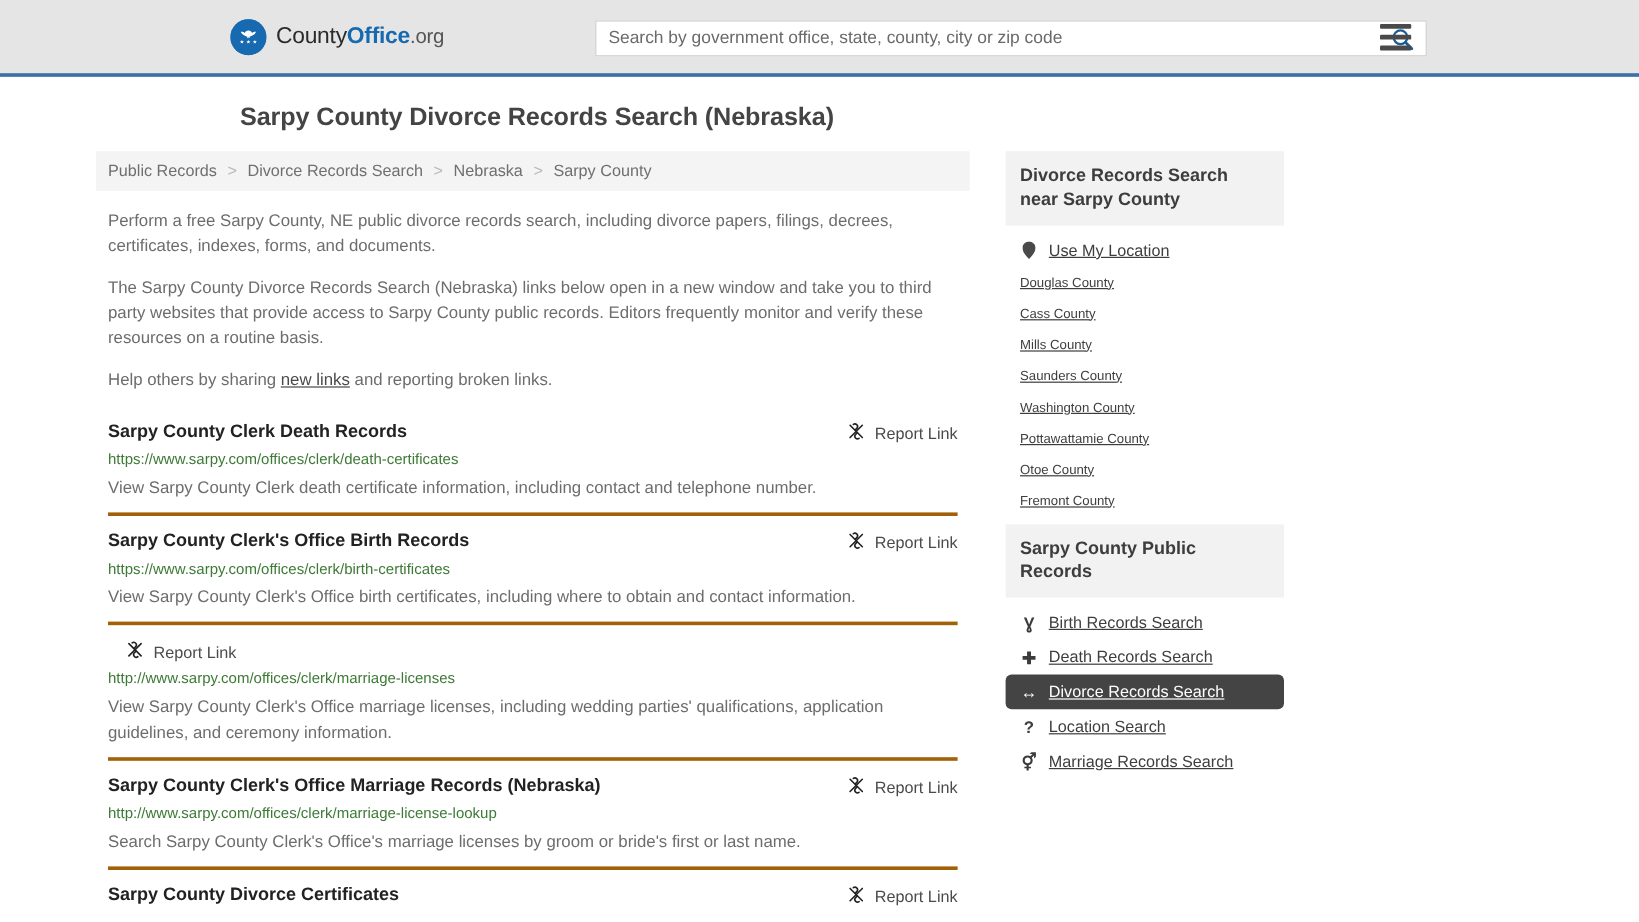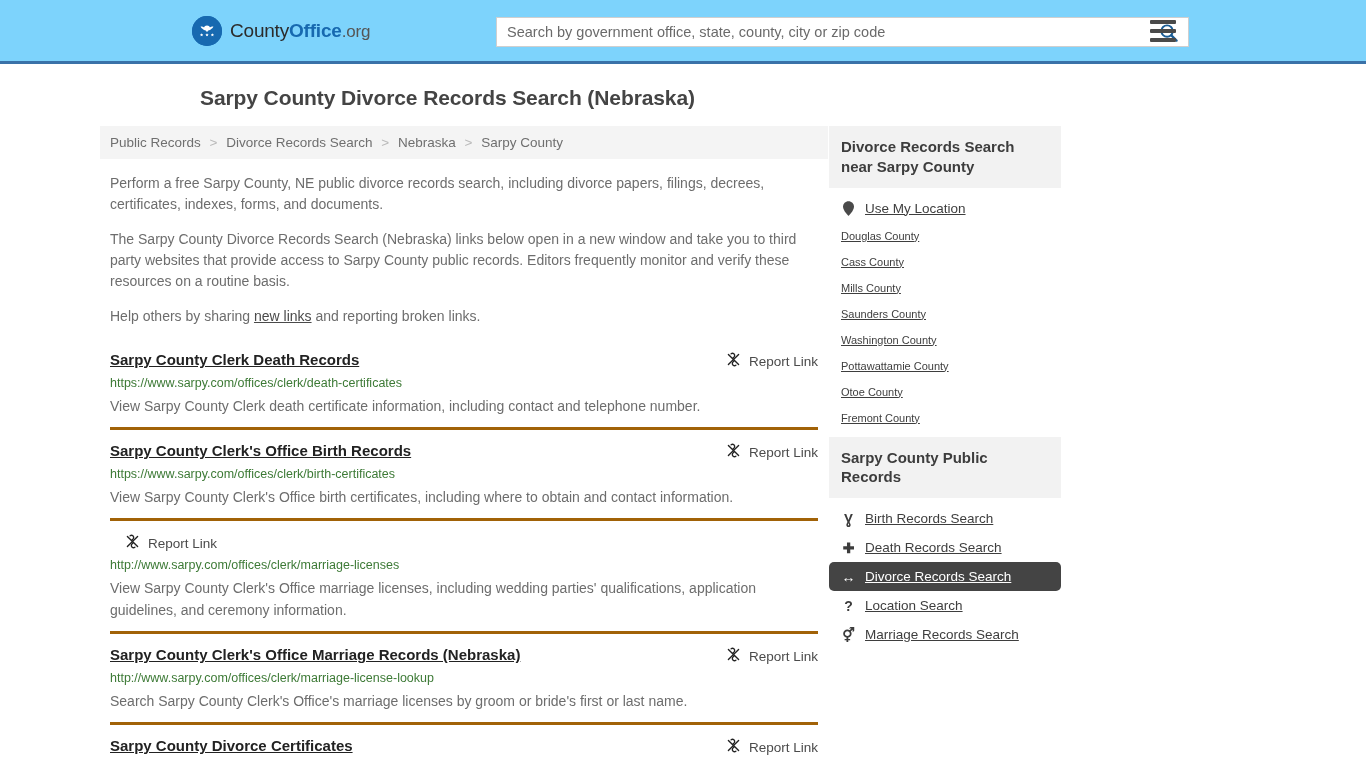--- a/index.html
+++ b/index.html
@@ -7,21 +7,21 @@
     margin: 0; padding: 0;
     width: 1366px; height: 768px;
     overflow: hidden;
     background: #ffffff;
     font-family: "Liberation Sans", sans-serif;
   }
 
   
   .header {
     height: 64px;
-    background: #7dd3fc;
+    background: #e5e5e5;
     border-bottom: 3px solid #3a72a8;
     display: flex;
     align-items: center;
     position: relative;
   }
   .logo-wrap {
     display: flex;
     align-items: center;
     margin-left: 192px;
     gap: 8px;
@@ -93,22 +93,22 @@
     margin: 22px 0 0 200px;
     font-size: 21px;
     font-weight: 700;
     color: #444;
     letter-spacing: -0.1px;
   }
 
   .content {
     display: flex;
     margin-top: 16px;
-    padding-left: 100px;
-    gap: 1px;
+    padding-left: 80px;
+    gap: 30px;
   }
   .main-col { width: 728px; }
   .side-col { width: 232px; }
 
   .breadcrumb {
     background: #f4f4f4;
     padding: 9px 10px;
     font-size: 13.5px;
     color: #6f6f6f;
   }
@@ -140,21 +140,20 @@
   .result:first-child { border-top: none; padding-top: 10px; }
   .result-head {
     display: flex;
     justify-content: space-between;
     align-items: flex-start;
   }
   .result-title {
     font-size: 15px;
     font-weight: 700;
     color: #222;
-    text-decoration: underline;
     cursor: pointer;
     line-height: 1.25;
   }
   .report {
     display: flex;
     align-items: center;
     gap: 7px;
     color: #4b4b4b;
     font-size: 13.5px;
     white-space: nowrap;

